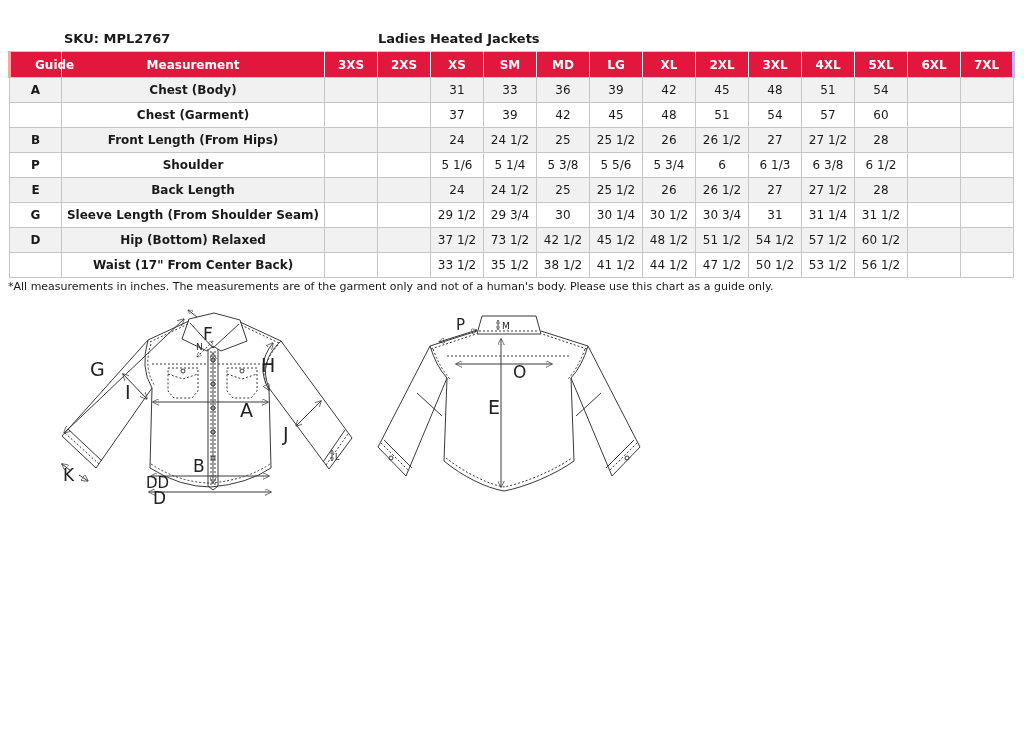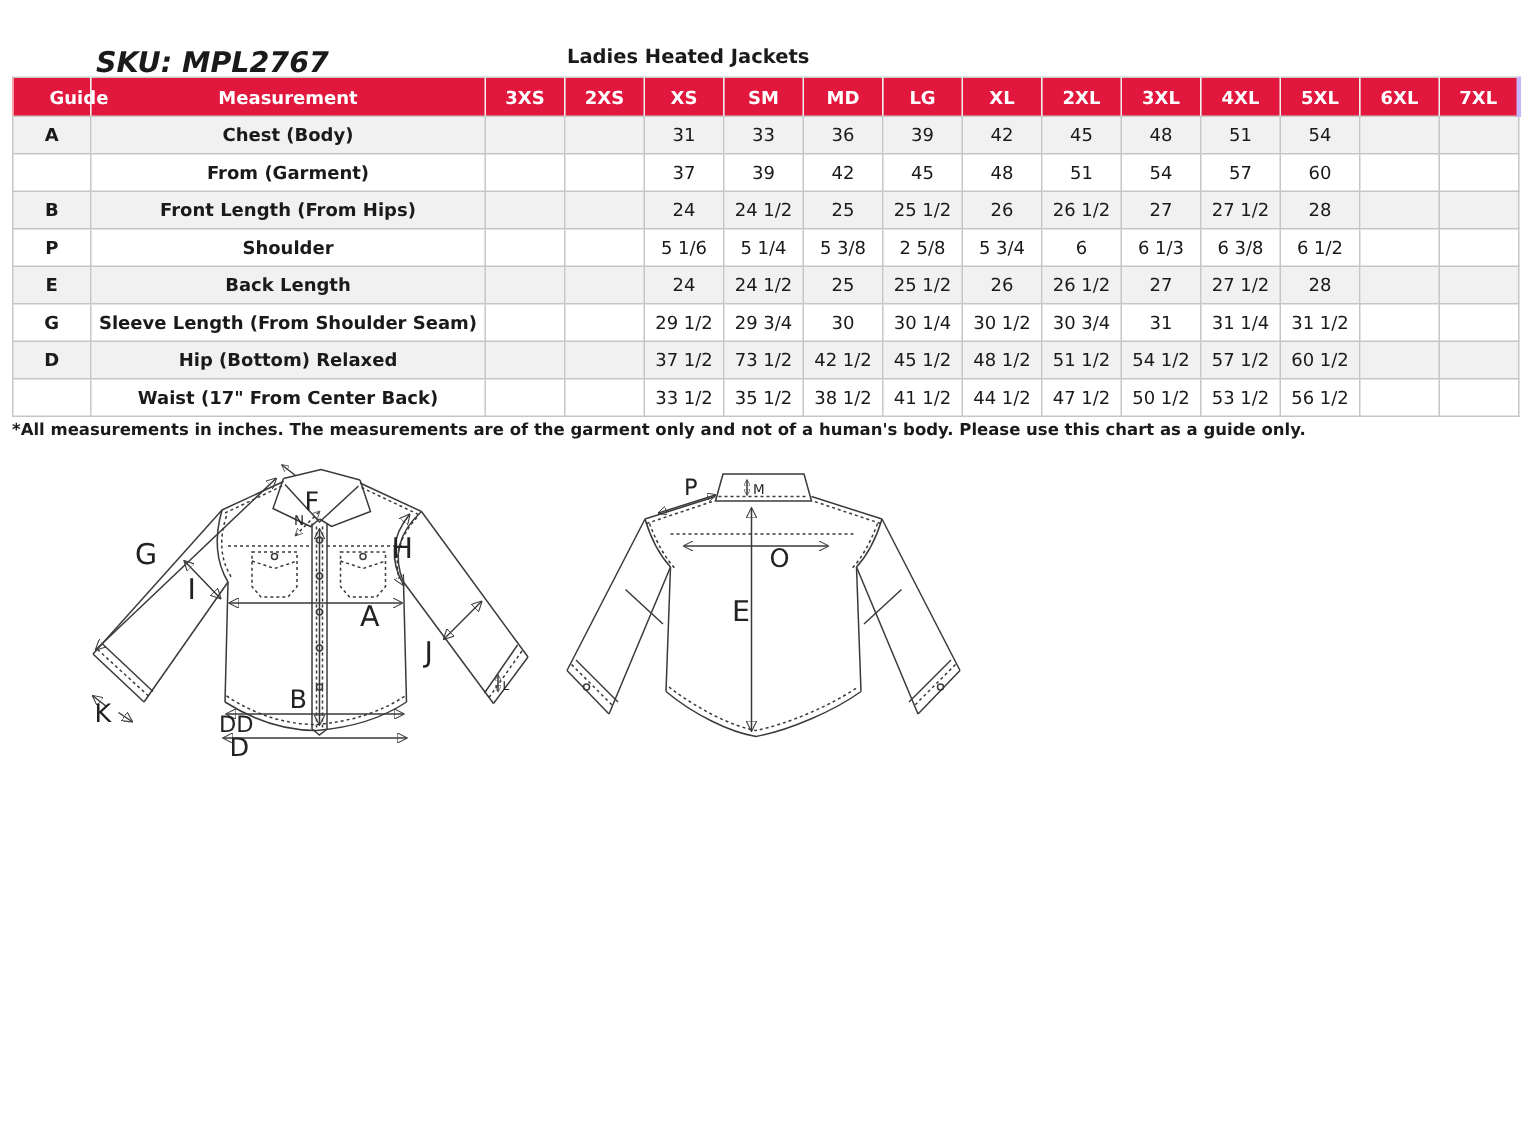--- a/index.html
+++ b/index.html
@@ -1,43 +1,43 @@
 <!DOCTYPE html>
 <html><head>
 <meta charset="utf-8">
 <style>
   html,body{margin:0;padding:0;}
   body{
     width:1024px;height:749px;position:relative;background:#ffffff;
     font-family:"DejaVu Sans","Liberation Sans",sans-serif;color:#1a1a1a;
     overflow:hidden;
   }
-  .sku{position:absolute;left:64px;top:31px;font-size:19px;font-weight:bold;font-style:italic;}
+  .sku{position:absolute;left:64px;top:31px;font-size:13px;font-weight:bold;}
   .title{position:absolute;left:334px;top:31px;font-size:13px;font-weight:bold;margin-left:44px;}
   table.size{
     position:absolute;left:8px;top:51px;width:1004px;
     border-collapse:collapse;table-layout:fixed;font-size:12px;
   }
   table.size col.c-guide{width:52px;}
   table.size col.c-meas{width:263px;}
   table.size col.c-size{width:53px;}
   table.size th{
     background:#e2173d;color:#ffffff;font-weight:bold;height:25px;
     border:1px solid #efefef;border-top:1px solid #c9c9c9;border-bottom:1px solid #c9c9c9;
     text-align:center;vertical-align:middle;padding:0;
   }
-  table.size th:first-child{border-left:1px solid #fca5a5;padding-left:24px;}
+  table.size th:first-child{border-left:3px solid #fca5a5;padding-left:24px;}
   table.size th:last-child{border-right:3px solid #c4b5fd;}
   table.size td{
     border:1px solid #c6c6c6;height:24px;text-align:center;vertical-align:middle;
     padding:0;white-space:nowrap;overflow:hidden;
   }
   table.size tbody tr:nth-child(odd){background:#f1f1f1;}
   table.size td.g,table.size td.m{font-weight:bold;}
-  .footnote{position:absolute;left:8px;top:280px;font-size:11px;font-weight:bold;}
+  .footnote{position:absolute;left:8px;top:280px;font-size:11px;font-weight:normal;}
   svg.diagram{position:absolute;left:0;top:300px;}
   svg.diagram path, svg.diagram line, svg.diagram circle{fill:none;stroke:#3a3a3a;stroke-width:1;}
   svg.diagram .dash{stroke-dasharray:2,2;}
   svg.diagram text{font-family:"DejaVu Sans","Liberation Sans",sans-serif;fill:#222222;}
 </style>
 </head>
 <body>
 
 <div class="sku">SKU: MPL2767</div>
 <div class="title">Ladies Heated Jackets</div>
@@ -92,21 +92,21 @@
         <td class="v">42</td>
         <td class="v">45</td>
         <td class="v">48</td>
         <td class="v">51</td>
         <td class="v">54</td>
         <td class="v"></td>
         <td class="v"></td>
       </tr>
       <tr>
         <td class="g"></td>
-        <td class="m">From (Garment)</td>
+        <td class="m">Chest (Garment)</td>
         <td class="v"></td>
         <td class="v"></td>
         <td class="v">37</td>
         <td class="v">39</td>
         <td class="v">42</td>
         <td class="v">45</td>
         <td class="v">48</td>
         <td class="v">51</td>
         <td class="v">54</td>
         <td class="v">57</td>
@@ -132,21 +132,21 @@
         <td class="v"></td>
       </tr>
       <tr>
         <td class="g">P</td>
         <td class="m">Shoulder</td>
         <td class="v"></td>
         <td class="v"></td>
         <td class="v">5 1/6</td>
         <td class="v">5 1/4</td>
         <td class="v">5 3/8</td>
-        <td class="v">2 5/8</td>
+        <td class="v">5 5/6</td>
         <td class="v">5 3/4</td>
         <td class="v">6</td>
         <td class="v">6 1/3</td>
         <td class="v">6 3/8</td>
         <td class="v">6 1/2</td>
         <td class="v"></td>
         <td class="v"></td>
       </tr>
       <tr>
         <td class="g">E</td>

